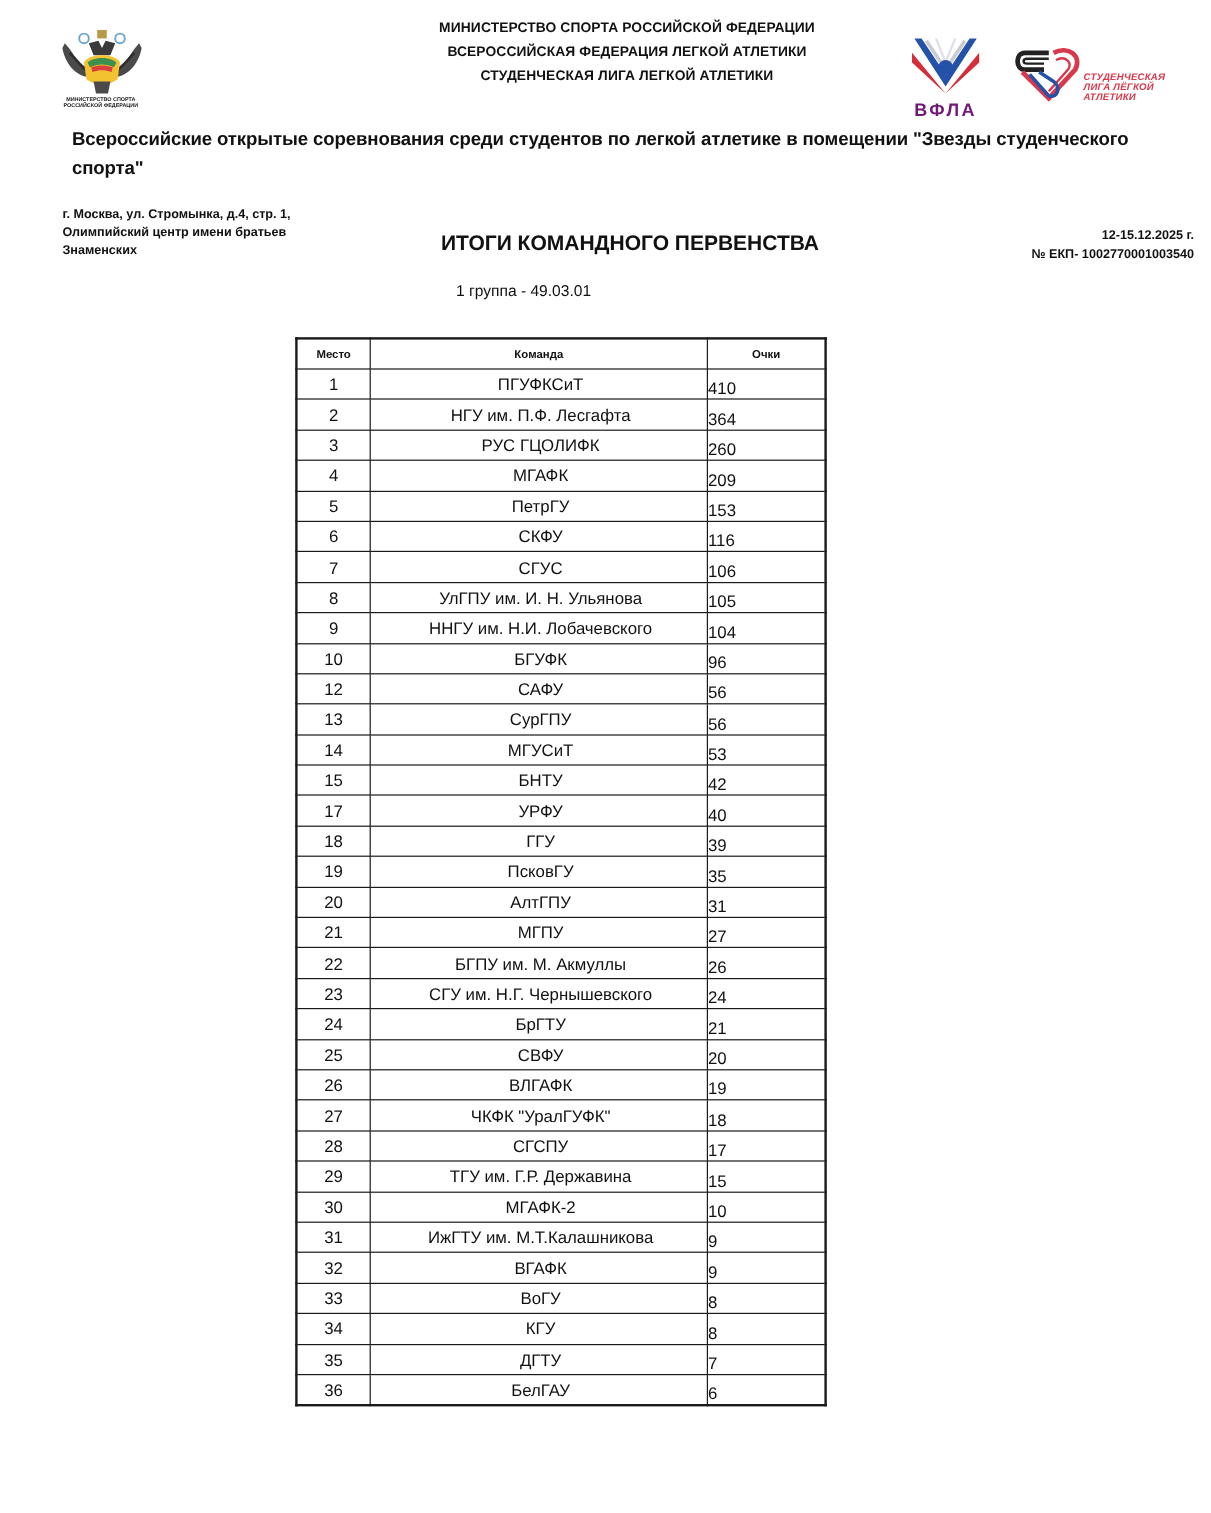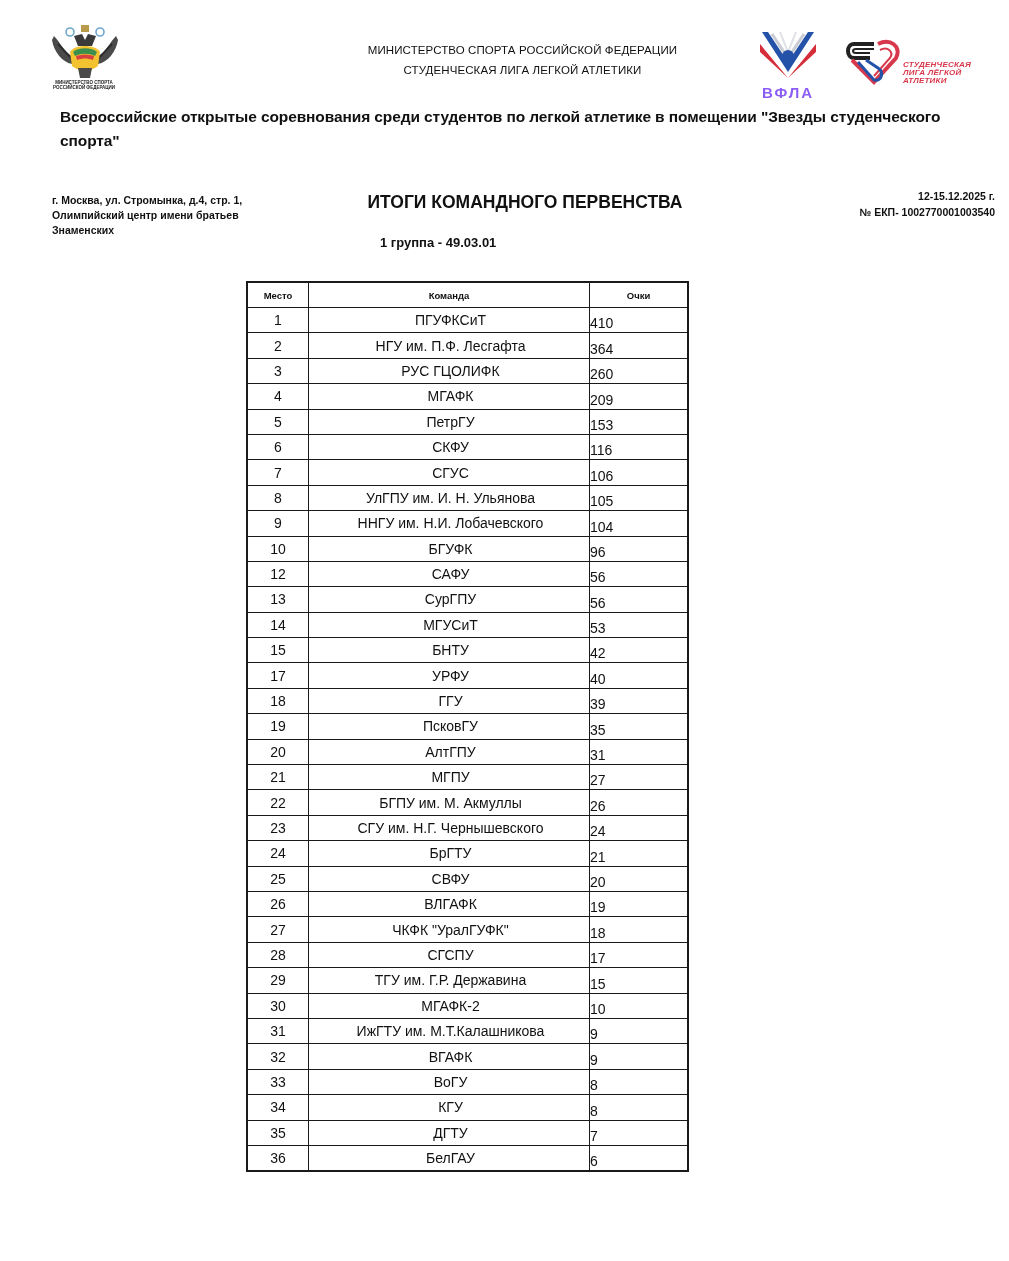--- a/index.html
+++ b/index.html
@@ -11,30 +11,30 @@
 
   
   #emblem { left: 46px; top: 22px; width: 78px; height: 72px; }
   #emblem-caption {
     left: 38px; top: 80px; width: 92px; text-align: center;
     font-size: 4.5px; font-weight: bold; line-height: 5px; color: #222;
   }
 
   
   #org-lines {
-    left: 300px; top: 40px; width: 445px; text-align: center;
-    font-size: 11.5px; font-weight: normal; line-height: 20px; letter-spacing: 0.1px;
+    left: 300px; top: 14px; width: 445px; text-align: center;
+    font-size: 11.5px; font-weight: bold; line-height: 20px; letter-spacing: 0.1px;
   }
   #org-lines div { white-space: nowrap; }
 
   
   #vfla { left: 758px; top: 28px; width: 60px; height: 50px; }
   #vfla-text {
     left: 750px; top: 84px; width: 76px; text-align: center;
-    font-size: 15px; font-weight: bold; letter-spacing: 2px; color: #8b5cf6;
+    font-size: 15px; font-weight: bold; letter-spacing: 2px; color: #701a75;
   }
 
   
   #sll { left: 844px; top: 38px; width: 62px; height: 48px; }
   #sll-text {
     left: 903px; top: 61px; width: 90px;
     font-size: 8px; font-weight: bold; font-style: italic;
     color: #d8384b; line-height: 8px; letter-spacing: 0.2px;
   }
 
@@ -43,31 +43,31 @@
     left: 60px; top: 105px; width: 890px; 
     font-size: 15.5px; font-weight: bold; line-height: 24px; letter-spacing: -0.1px;
   }
   #main-title {
     left: 60px; top: 152px; width: 930px; text-align: center;
     font-size: 17.5px; font-weight: bold; margin-top: 40px;
   }
 
   
   #venue {
-    left: 52px; top: 193px; width: 260px;
+    left: 52px; top: 172px; width: 260px;
     font-size: 10.5px; font-weight: bold; line-height: 15px;
   }
   #date-block {
     left: 760px; top: 188px; width: 235px; text-align: right;
     font-size: 10.5px; font-weight: bold; line-height: 16px;
   }
 
   #group-label {
     left: 380px; top: 235px; width: 200px;
-    font-size: 13px; font-weight: bold;
+    font-size: 13px; font-weight: normal;
   }
 
   
   #results {
     left: 246px; top: 281px; border-collapse: collapse;
     border: 2px solid #1a1a1a;
   }
   #results th, #results td {
     border: 1.5px solid #1a1a1a; padding: 0; height: 23.4px;
   }
@@ -97,20 +97,21 @@
     <path d="M32 46 L46 46 L44 56 L34 56 Z" fill="#4a4a4a"></path>
   </svg>
 </div>
 <div class="abs" id="emblem-caption">
   <div>МИНИСТЕРСТВО СПОРТА</div>
   <div>РОССИЙСКОЙ ФЕДЕРАЦИИ</div>
 </div>
 
 <div class="abs" id="org-lines">
   <div>МИНИСТЕРСТВО СПОРТА РОССИЙСКОЙ ФЕДЕРАЦИИ</div>
+  <div>ВСЕРОССИЙСКАЯ ФЕДЕРАЦИЯ ЛЕГКОЙ АТЛЕТИКИ</div>
   <div>СТУДЕНЧЕСКАЯ ЛИГА ЛЕГКОЙ АТЛЕТИКИ</div>
 </div>
 
 <div class="abs" id="vfla">
   <svg width="60" height="50" viewBox="0 0 60 50">
     <path d="M4 4 L30 44 L56 4 L50 4 L30 34 L10 4 Z" fill="#2452a8"></path>
     <path d="M2 16 L30 50 L58 16 L58 24 L30 50 L2 24 Z" fill="#d62d3a"></path>
     <path d="M14 6 L30 30 L46 6" fill="none" stroke="#c9ccd3" stroke-width="3"></path>
     <path d="M22 4 L30 24 L38 4" fill="none" stroke="#dfe1e6" stroke-width="2"></path>
     <circle cx="30" cy="28" r="6" fill="#2452a8"></circle>

